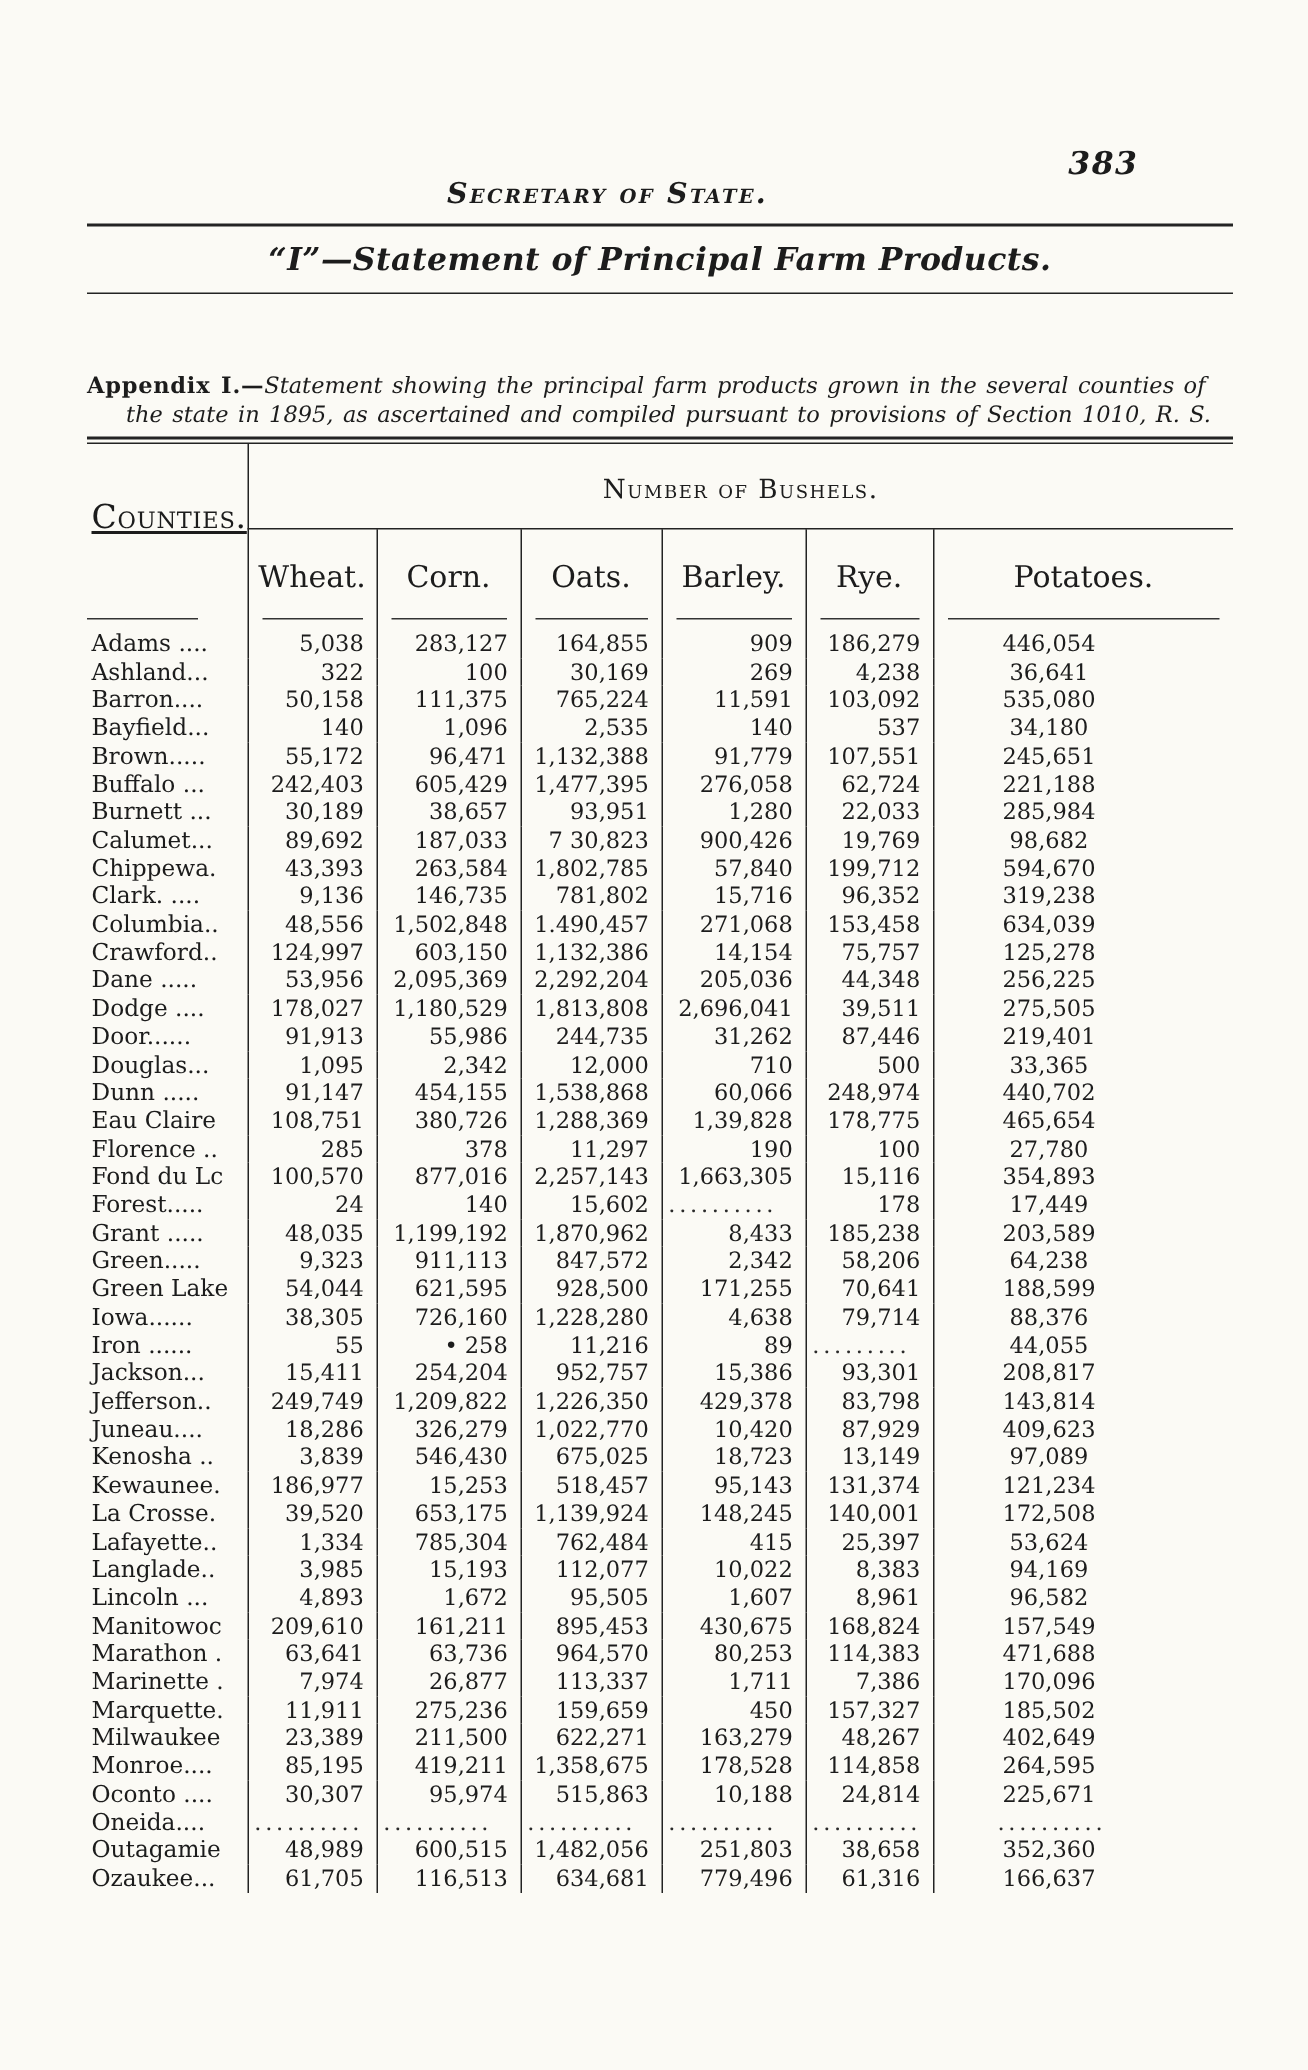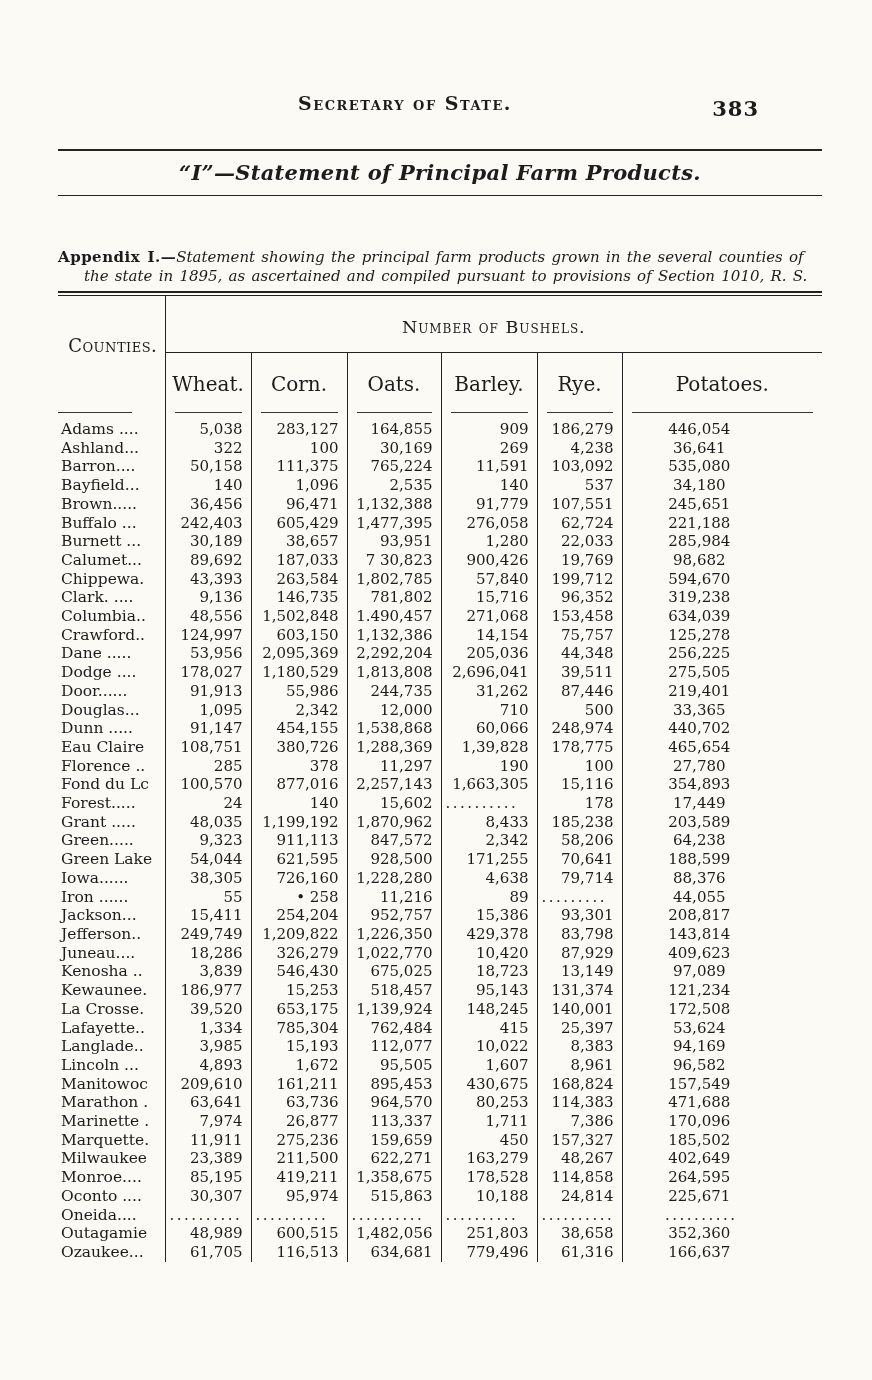--- a/index.html
+++ b/index.html
@@ -13,22 +13,23 @@
     position: relative;
   }
   .page {
     position: relative;
     width: 764px;
     margin-left: 58px;
   }
   
   .page-header {
     position: relative;
-    padding-top: 92px;
+    padding-top: 118px;
     height: 124px;
+    font-style: italic;
   }
   .running-head {
     text-align: center;
     font-variant: small-caps;
     font-weight: 700;
     font-size: 19px;
     letter-spacing: 1.5px;
     position: relative;
     left: -35px;
   }
@@ -80,28 +81,29 @@
   }
   table.data-table {
     border-collapse: collapse;
     table-layout: fixed;
     width: 764px;
     font-size: 15px;
   }
   .data-table th { font-weight: 400; }
   th.counties-head {
     border-right: 1.2px solid #232323;
-    text-align: center;
+    text-align: right;
     vertical-align: middle;
     padding-left: 3px;
     padding-bottom: 26px;
     font-variant: small-caps;
-    font-size: 18px;
+    font-size: 22px;
     letter-spacing: 0.5px;
     position: relative;
+    text-decoration: underline;
   }
   th.counties-head::after {
     content: "";
     position: absolute;
     left: 0; bottom: 7px;
     width: 74px;
     border-bottom: 1.2px solid #333;
   }
   th.group-head {
     border-bottom: 1.2px solid #232323;
@@ -228,21 +230,21 @@
           <td class="county">Bayfield...</td>
           <td class="num">140</td>
           <td class="num">1,096</td>
           <td class="num">2,535</td>
           <td class="num">140</td>
           <td class="num">537</td>
           <td class="num">34,180</td>
         </tr>
         <tr>
           <td class="county">Brown.....</td>
-          <td class="num">36,456</td>
+          <td class="num">55,172</td>
           <td class="num">96,471</td>
           <td class="num">1,132,388</td>
           <td class="num">91,779</td>
           <td class="num">107,551</td>
           <td class="num">245,651</td>
         </tr>
         <tr>
           <td class="county">Buffalo ...</td>
           <td class="num">242,403</td>
           <td class="num">605,429</td>

